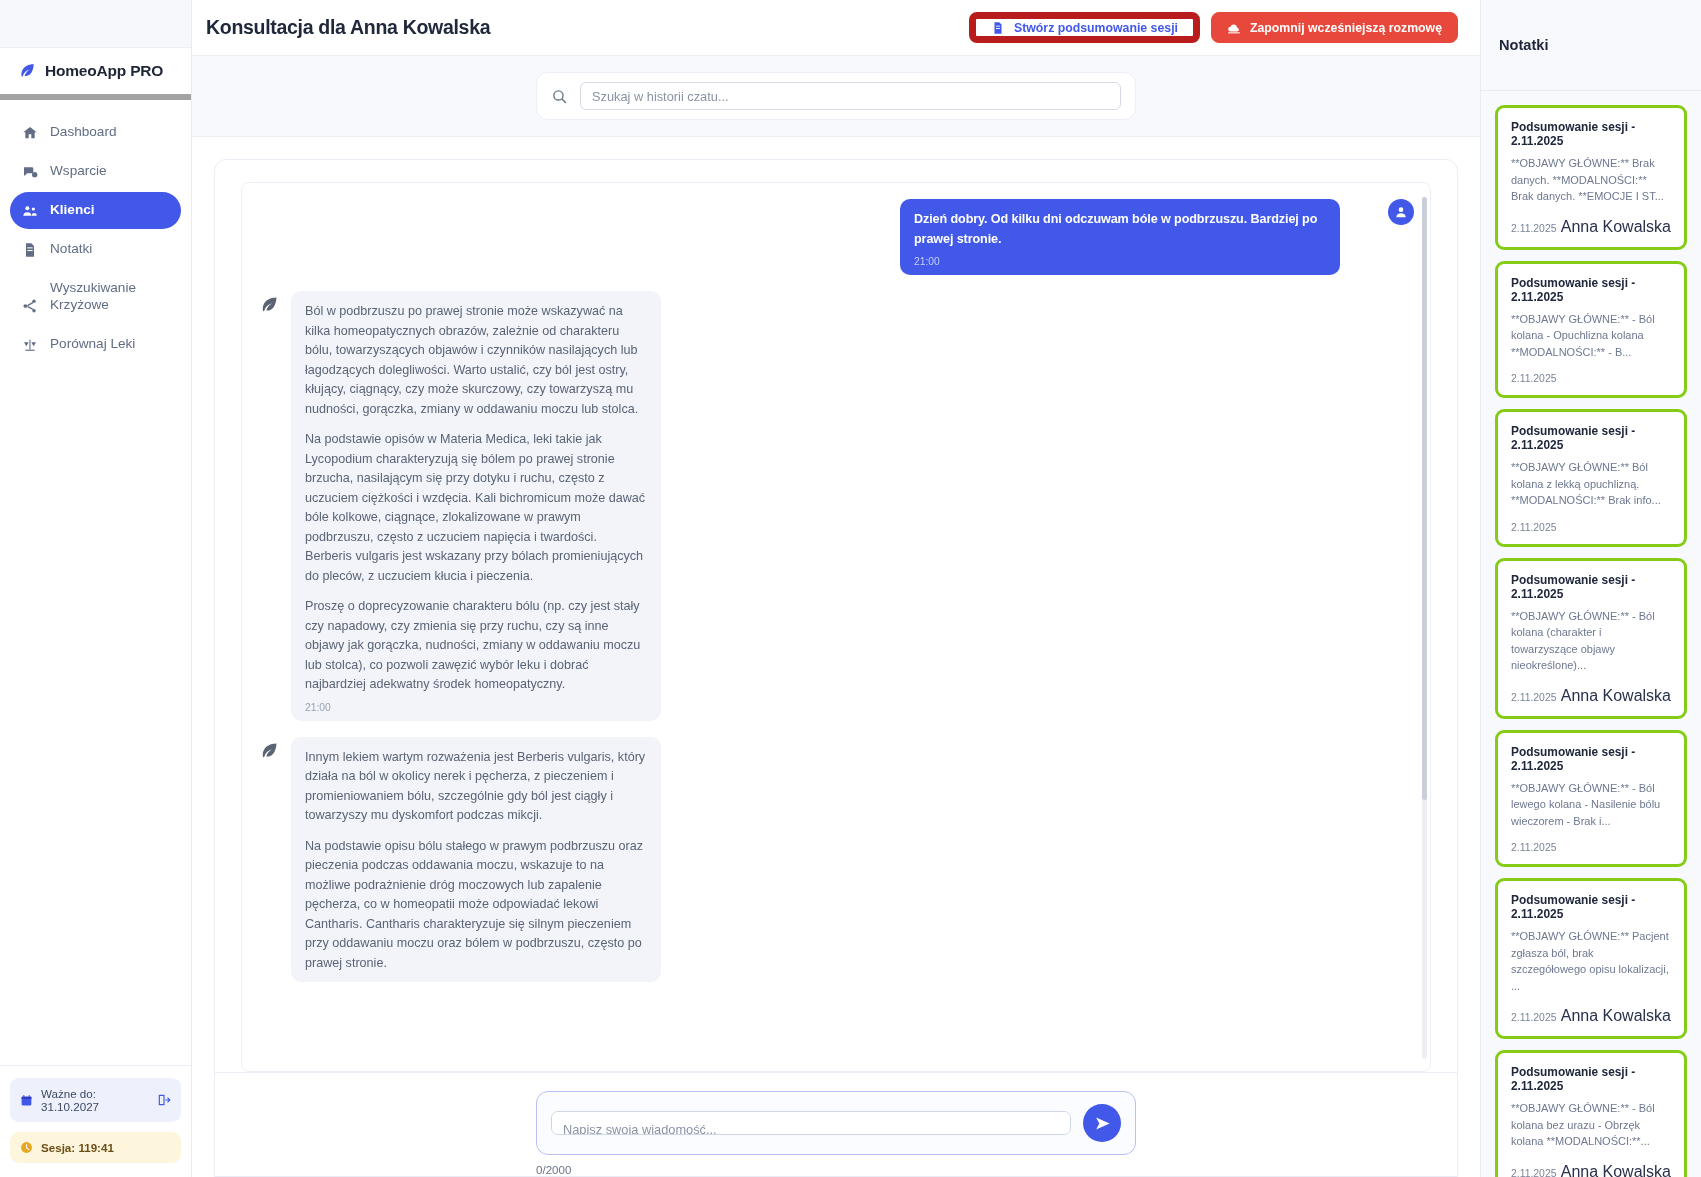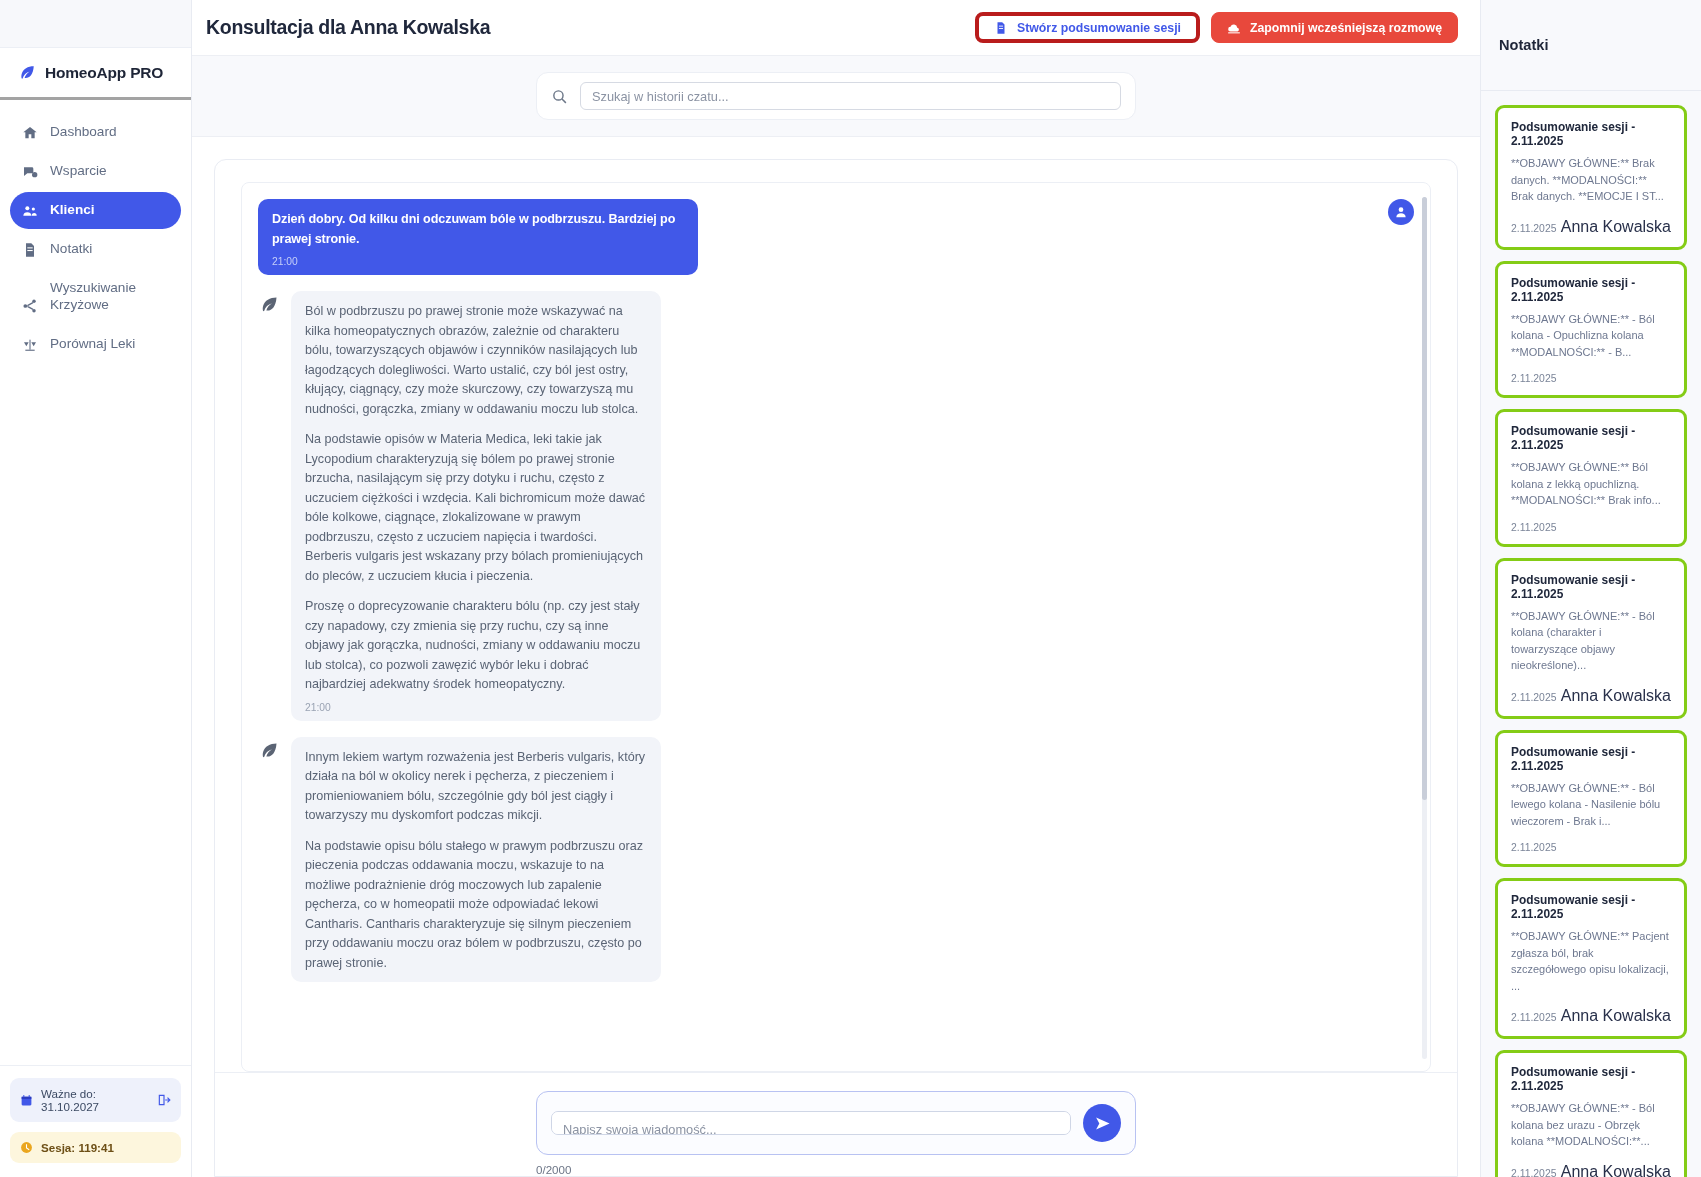--- a/index.html
+++ b/index.html
@@ -15,21 +15,21 @@
   .sidebar {
     width: 192px; flex: 0 0 192px;
     background: #ffffff;
     border-right: 1px solid #e8ebf2;
     display: flex; flex-direction: column;
     position: relative;
   }
   .sidebar-top-pad { height: 48px; background: #f7f8fb; border-bottom: 1px solid #eceff5;}
   .brand {
     height: 52px; display: flex; align-items: center; gap: 9px;
-    padding: 0 18px; border-bottom: 3px solid #a3a3a3;
+    padding: 0 18px; border-bottom: 6px solid #a3a3a3;
   }
   .brand-leaf { width: 18px; height: 18px; flex: 0 0 18px; color:#4158e8; }
   .brand-name { font-size: 15.5px; font-weight: bold; color: #1e2537; letter-spacing: -0.2px;}
   .nav { padding: 14px 10px 0 10px; display: flex; flex-direction: column; gap: 2px; }
   .nav-item {
     display: flex; align-items: flex-end; gap: 12px;
     padding: 10px 12px; border-radius: 999px;
     color: #616d84; font-size: 13.6px; cursor: pointer;
     line-height: 1.25;
   }
@@ -59,21 +59,21 @@
     display: flex; align-items: center; padding: 0 22px 0 14px;
     border-bottom: 1px solid #edeff4; background: #fff;
   }
   .page-title { font-size: 19.5px; font-weight: bold; color: #20283c; letter-spacing: -0.3px; }
   .topbar-actions { margin-left: auto; display: flex; align-items: center; gap: 11px; }
   .btn {
     display: inline-flex; align-items: center; gap: 9px;
     height: 31px; padding: 0 15px; border-radius: 8px;
     font-size: 12.3px; font-weight: bold; cursor: pointer; white-space: nowrap;
   }
-  .btn-outline { background:#fff; border: 4px solid #b91c1c; color: #4158e8; }
+  .btn-outline { background:#fff; border: 7px solid #b91c1c; color: #4158e8; }
   .btn-danger { background:#e8483c; border: 1px solid #e8483c; color: #fff; }
   .btn .bico { width: 14px; height: 14px; display:flex; align-items:center; justify-content:center;}
 
   .search-band {
     background: #f8f9fc; border-bottom: 1px solid #edeff4;
     padding: 16px 22px; display: flex; justify-content: center;
   }
   .search-wrap {
     width: 600px; background:#fff; border:1px solid #eceff5; border-radius: 12px;
     display:flex; align-items:center; gap: 12px; padding: 9px 14px;
@@ -92,21 +92,21 @@
     display: flex; flex-direction: column; min-height: 0; background:#fff;
   }
   .chat-scroll-outer { flex:1 1 auto; min-height: 0; padding: 22px 26px 0 26px; display:flex; }
   .chat-scroll {
     flex: 1 1 auto; min-width: 0; overflow: hidden;
     border: 1px solid #eceff5; border-radius: 8px;
     padding: 16px 16px 10px 16px; position: relative;
   }
   .msgs { display: flex; flex-direction: column; gap: 16px; }
   .row { display: flex; align-items: flex-start; gap: 11px; }
-  .row.user { justify-content: space-between; gap: 48px; }
+  .row.user { justify-content: flex-end; gap: 48px; }
   .row.bot { justify-content: flex-start; }
   .avatar {
     width: 26px; height: 26px; flex: 0 0 26px; border-radius: 50%;
     background: #4158e8; color: #fff; display:flex; align-items:center; justify-content:center;
   }
   .bot-leaf { width: 22px; height: 22px; flex:0 0 22px; color:#5b6474; display:flex; align-items:center; justify-content:center; margin-top:3px;}
   .bubble { border-radius: 10px; padding: 11px 14px 8px 14px; max-width: 440px; }
   .bubble.user { background: #4158e8; color: #fff; }
   .bubble.bot  { background: #f2f4f9; color: #5a6475; max-width: 370px; }
   .bubble p { font-size: 12.6px; line-height: 1.55; }

